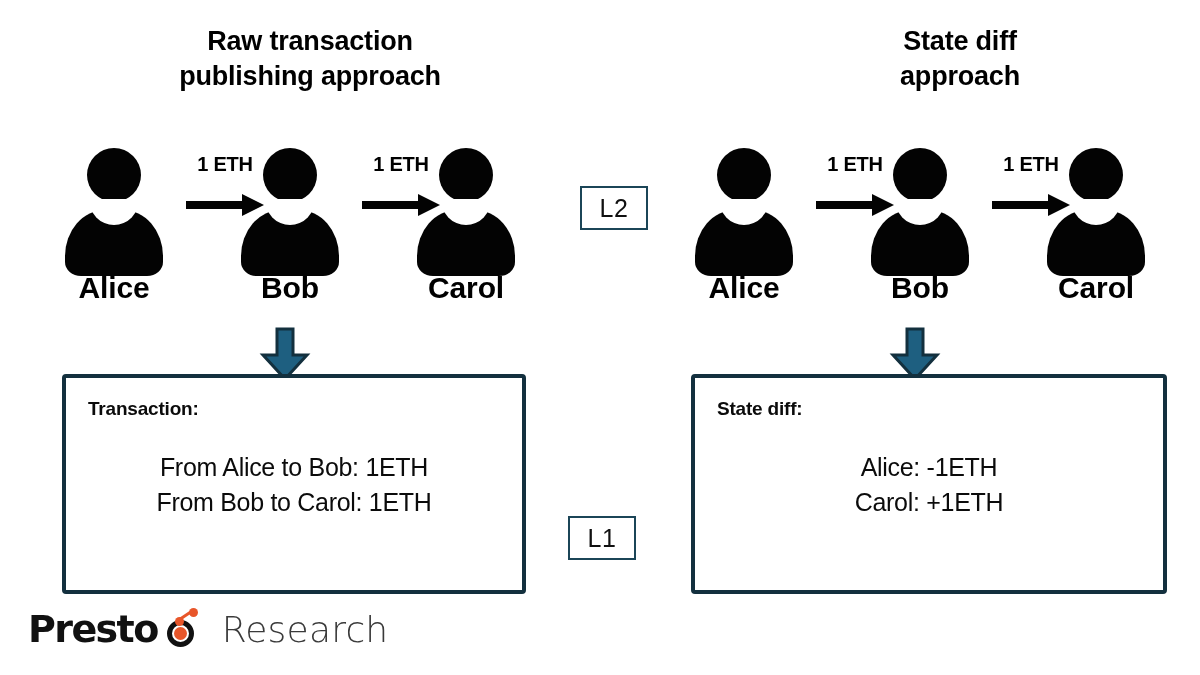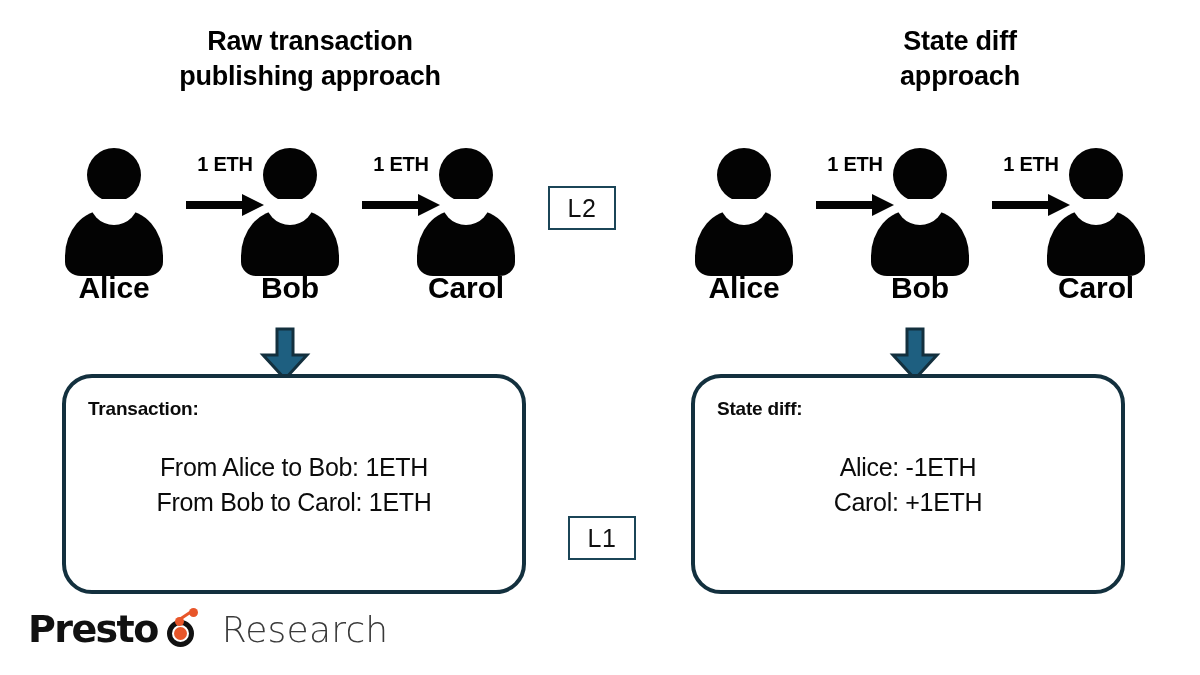--- a/index.html
+++ b/index.html
@@ -143,43 +143,43 @@
     background: #ffffff;
     display: flex;
     align-items: center;
     justify-content: center;
     font-size: 25px;
     font-weight: normal;
     color: #101010;
     letter-spacing: 0.5px;
     box-sizing: border-box;
   }
-  #badge-l2 { left: 548px; top: 186px; }
+  #badge-l2 { left: 580px; top: 186px; }
   #badge-l1 { left: 568px; top: 468px; margin-top: 48px; }
 
   
   .arrow-down {
     position: absolute;
     width: 52px;
     height: 54px;
   }
   #arrow-down-left  { left: 259px; top: 327px; }
   #arrow-down-right { left: 889px; top: 327px; }
   .arrow-down svg { display: block; width: 100%; height: 100%; }
 
   
   .data-box {
     position: absolute;
     border: 4px solid #13303e;
-    border-radius: 30px;
+    border-radius: 4px;
     background: #ffffff;
     box-sizing: border-box;
   }
   #box-left  { left: 62px;  top: 374px; width: 464px; height: 220px; }
-  #box-right { left: 691px; top: 374px; width: 434px; height: 220px; }
+  #box-right { left: 691px; top: 374px; width: 476px; height: 220px; }
 
   .box-label {
     position: absolute;
     left: 22px;
     top: 20px;
     font-weight: bold;
     font-size: 19px;
     letter-spacing: -0.2px;
     color: #0b0b0b;
   }

